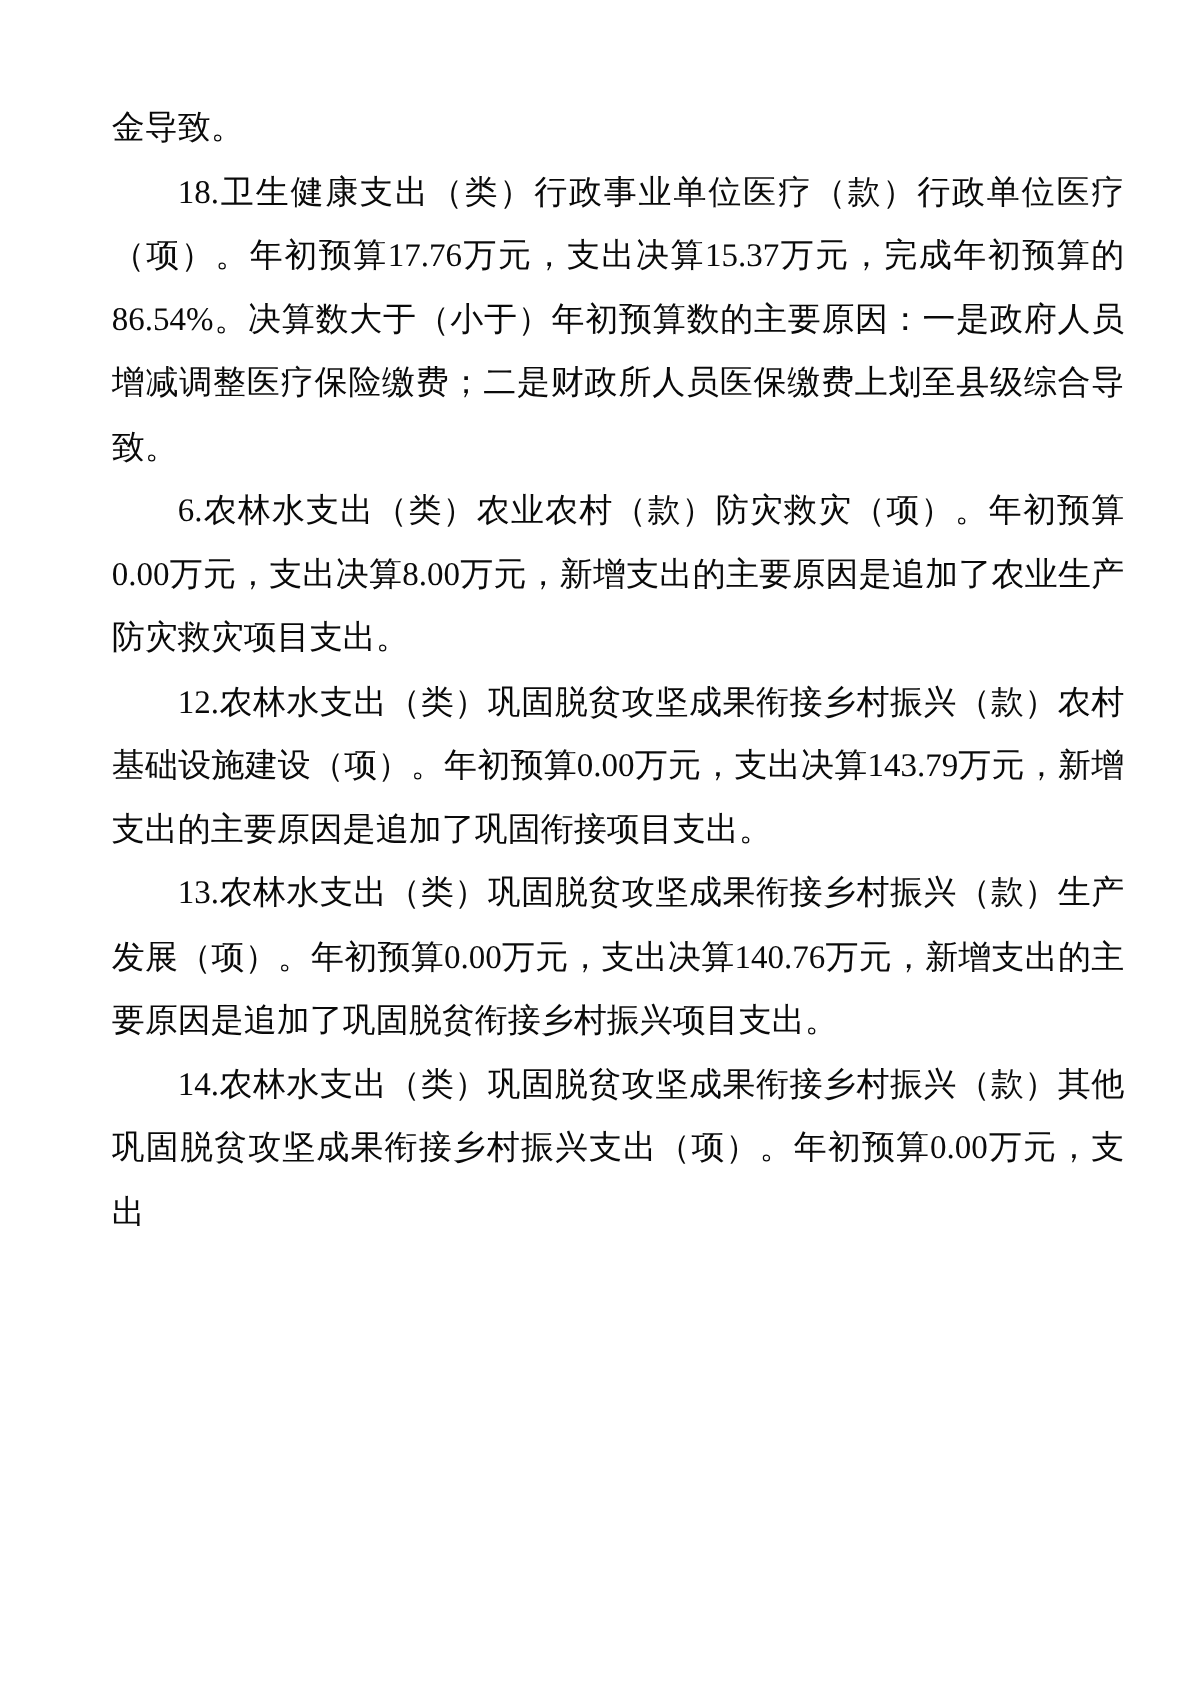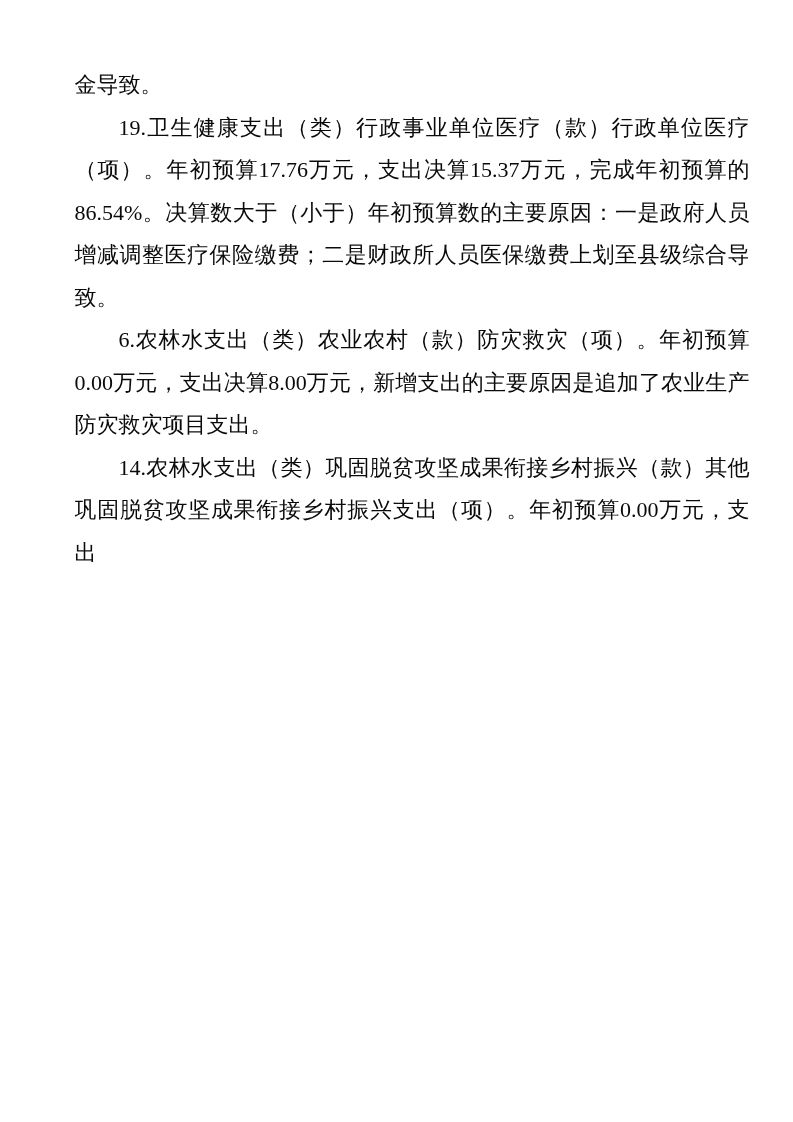--- a/index.html
+++ b/index.html
@@ -36,17 +36,19 @@
   .para.continuation {
     text-indent: 0;
   }
 </style>
 </head>
 <body>
 
 <div class="page">
   <div class="text-block">
     <p class="para continuation">金导致。</p>
-    <p class="para indent">19.卫生健康支出（类）行政事业单位医疗（款）行政单位医疗（项）。年初预算17.76万元，支出决算15.37万元，完成年初预算的86.54%。决算数大于（小于）年初预算数的主要原因：一是政府人员增减调整医疗保险缴费；二是财政所人员医保缴费上划至县级综合导致。</p>
+    <p class="para indent">18.卫生健康支出（类）行政事业单位医疗（款）行政单位医疗（项）。年初预算17.76万元，支出决算15.37万元，完成年初预算的86.54%。决算数大于（小于）年初预算数的主要原因：一是政府人员增减调整医疗保险缴费；二是财政所人员医保缴费上划至县级综合导致。</p>
     <p class="para indent">6.农林水支出（类）农业农村（款）防灾救灾（项）。年初预算0.00万元，支出决算8.00万元，新增支出的主要原因是追加了农业生产防灾救灾项目支出。</p>
+    <p class="para indent">12.农林水支出（类）巩固脱贫攻坚成果衔接乡村振兴（款）农村基础设施建设（项）。年初预算0.00万元，支出决算143.79万元，新增支出的主要原因是追加了巩固衔接项目支出。</p>
+    <p class="para indent">13.农林水支出（类）巩固脱贫攻坚成果衔接乡村振兴（款）生产发展（项）。年初预算0.00万元，支出决算140.76万元，新增支出的主要原因是追加了巩固脱贫衔接乡村振兴项目支出。</p>
     <p class="para indent">14.农林水支出（类）巩固脱贫攻坚成果衔接乡村振兴（款）其他巩固脱贫攻坚成果衔接乡村振兴支出（项）。年初预算0.00万元，支出</p>
   </div>
 </div>
 
 </body></html>

